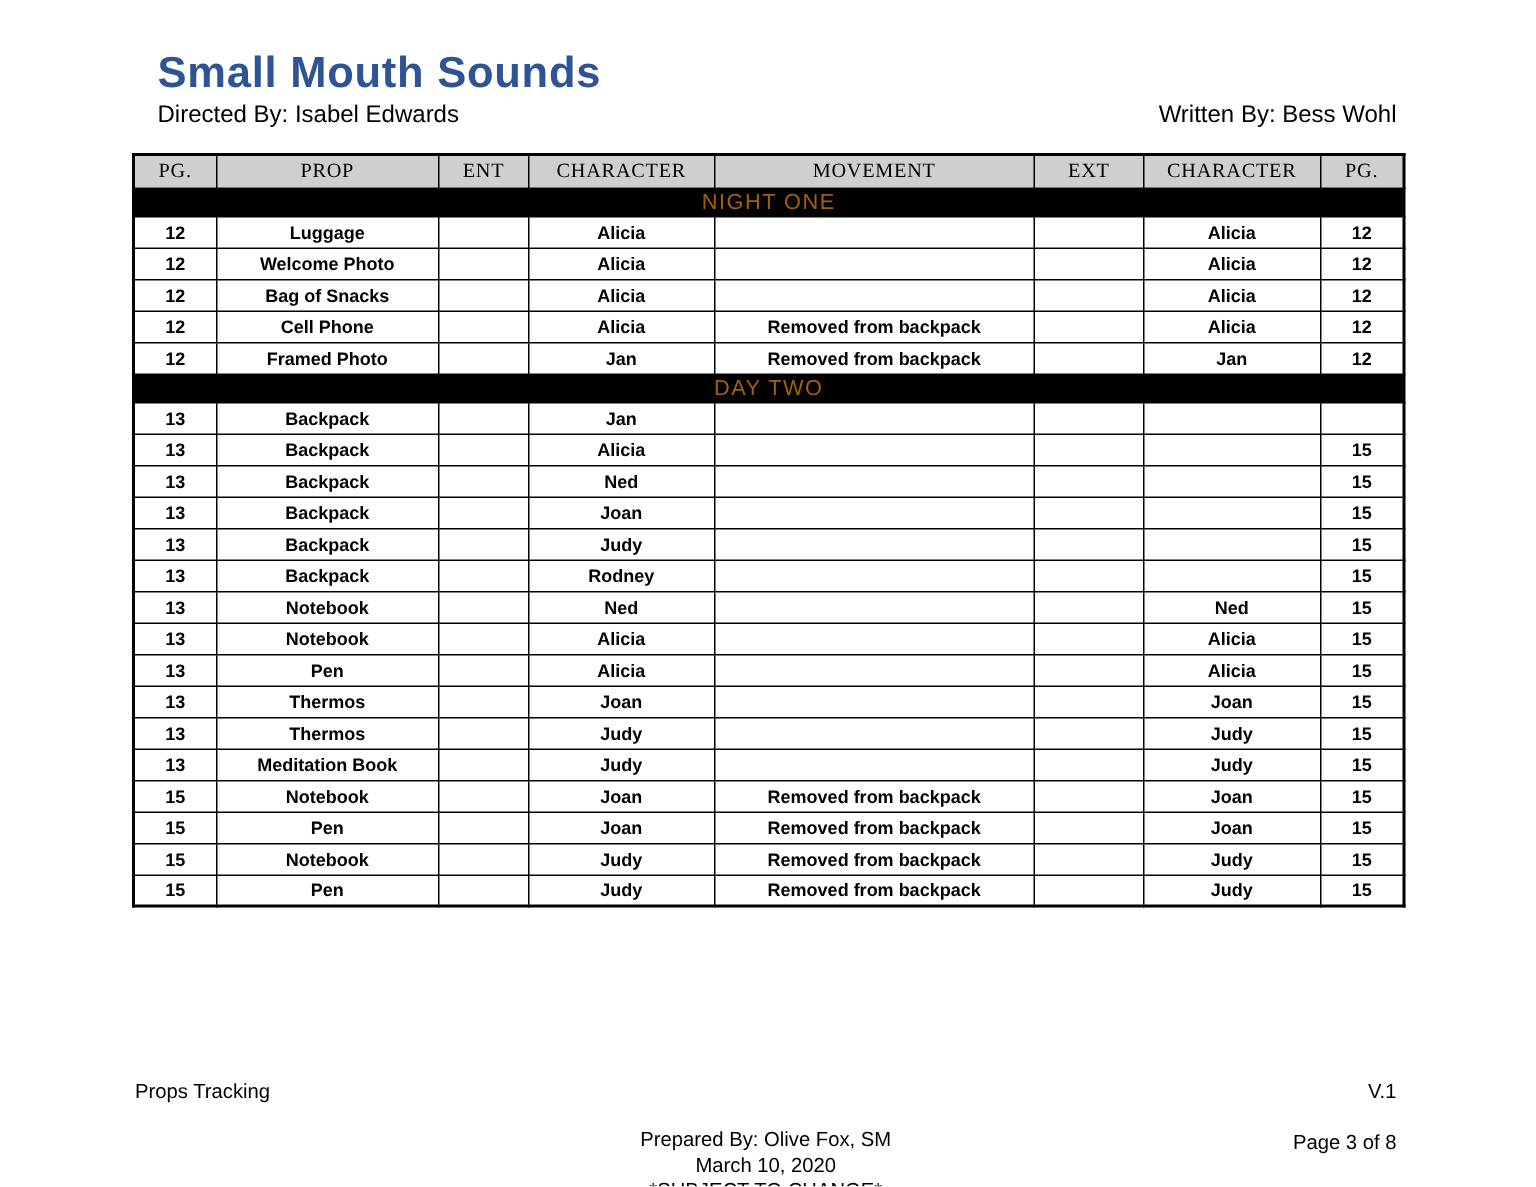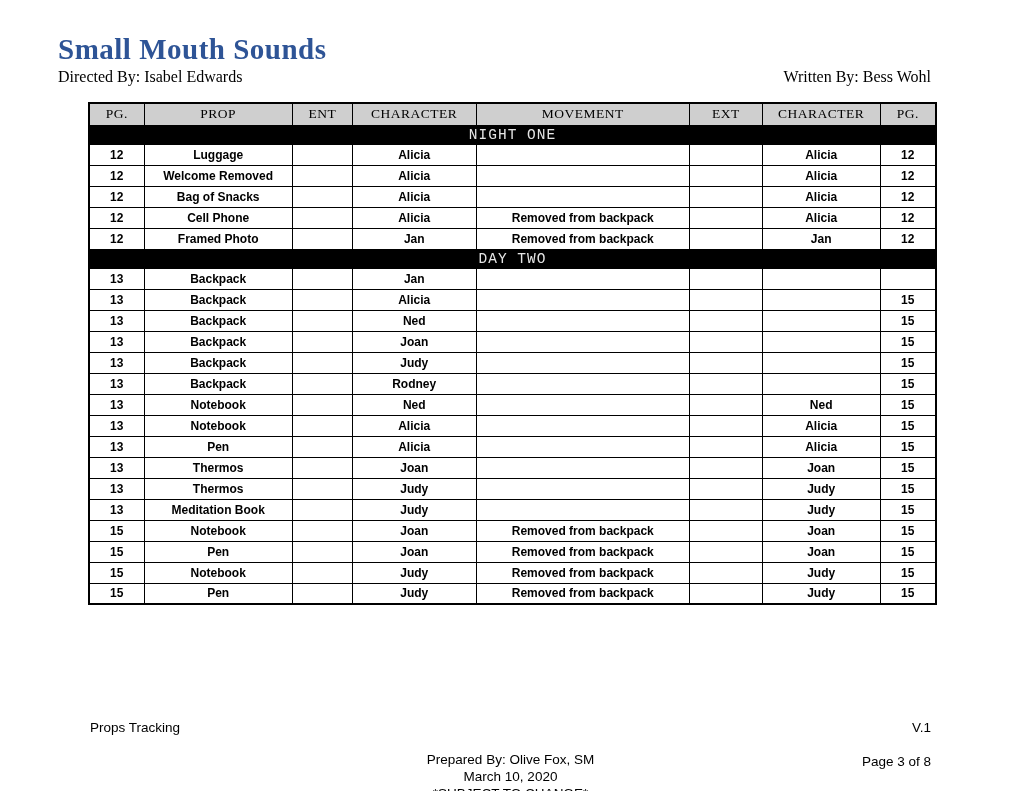--- a/index.html
+++ b/index.html
@@ -10,21 +10,21 @@
     color: #000;
   }
   .page {
     position: relative;
     width: 1024px; height: 791px;
     background: #fff;
     overflow: hidden;
   }
 
   
-  .doc-header { padding: 34px 93px 0 58px; font-family: Liberation Serif, serif; }
+  .doc-header { padding: 34px 93px 0 105px; }
   .doc-title {
     color: #2E5496;
     font-size: 29px;
     font-weight: bold;
     line-height: 30px;
     letter-spacing: 0.5px;
   }
   .byline-row {
     display: flex;
     justify-content: space-between;
@@ -58,22 +58,22 @@
     padding: 1px 4px;
     text-align: center;
     vertical-align: middle;
     font-size: 12px;
     font-weight: bold;
     line-height: 16px;
     overflow: hidden;
   }
   table.props tr.section-row td {
     background: #000;
-    color: #e5e5e5;
-    font-family: Liberation Mono, monospace;
+    color: #a16207;
+    font-family: Liberation Sans, sans-serif;
     font-weight: normal;
     font-size: 14.5px;
     letter-spacing: 1px;
     height: 14px;
   }
 
   
   .doc-footer {
     position: absolute;
     left: 90px; right: 93px; top: 719px;
@@ -132,21 +132,21 @@
           <td>Luggage</td>
           <td></td>
           <td>Alicia</td>
           <td></td>
           <td></td>
           <td>Alicia</td>
           <td>12</td>
         </tr>
         <tr>
           <td>12</td>
-          <td>Welcome Removed</td>
+          <td>Welcome Photo</td>
           <td></td>
           <td>Alicia</td>
           <td></td>
           <td></td>
           <td>Alicia</td>
           <td>12</td>
         </tr>
         <tr>
           <td>12</td>
           <td>Bag of Snacks</td>

